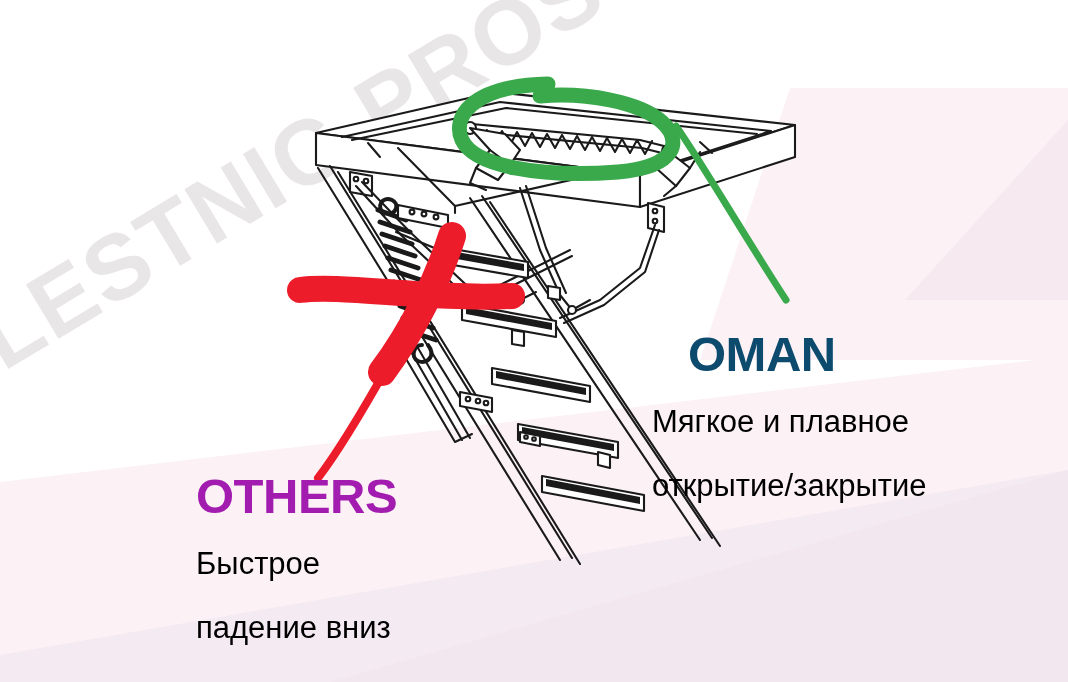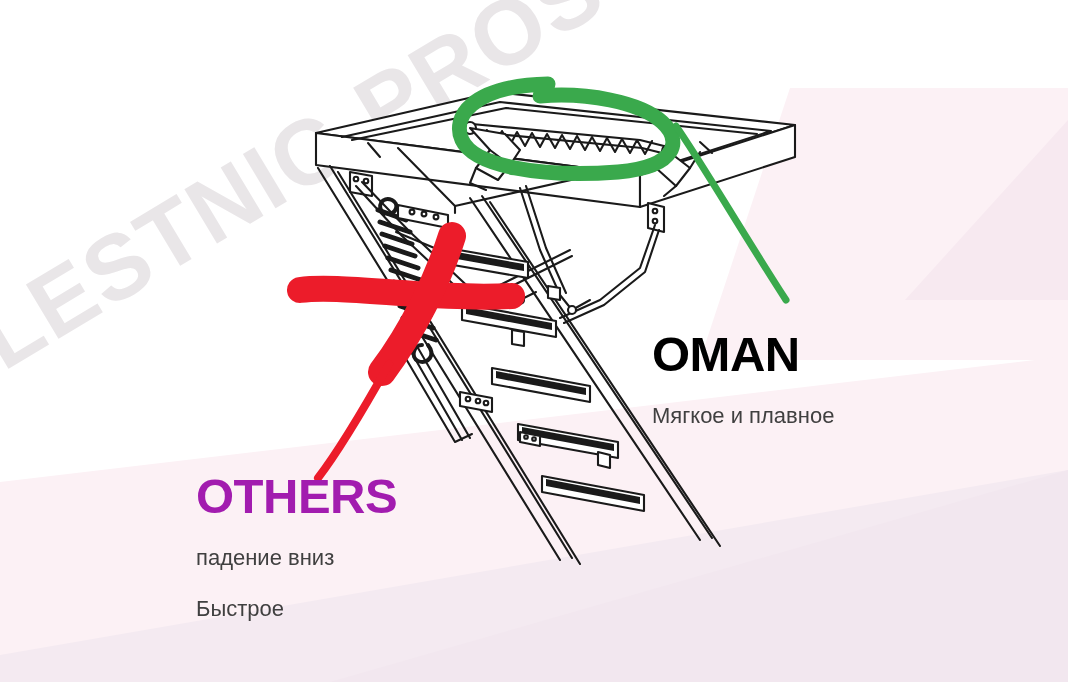--- a/index.html
+++ b/index.html
@@ -30,25 +30,25 @@
   .label-block{position:absolute;}
   #oman-block{left:652px;top:330px;width:330px;}
   #others-block{left:196px;top:472px;width:330px;}
   .big-title{
     font-size:49px;
     font-weight:bold;
     line-height:1.02;
     margin:0 0 6px 0;
     letter-spacing:-0.5px;
   }
-  #oman-title{color:#000000;}
+  #oman-title{color:#0c4a6e;margin-left:36px;}
   #others-title{color:#a21caf;}
   .sub-line{
-    font-size:22px;
-    color:#404040;
+    font-size:31px;
+    color:#000000;
     line-height:1.42;
     white-space:nowrap;
     margin-top:20px;
   }
 </style>
 </head>
 <body>
 
 <div id="stage">
 
@@ -198,21 +198,22 @@
     <g fill="none" stroke="#ec1c2a" stroke-linecap="round">
       <path d="M300,290 C340,284 430,300 512,296" stroke-width="26"></path>
       <path d="M452,236 C438,280 412,332 382,372" stroke-width="28"></path>
       <path d="M389,364 C362,412 338,452 318,478" stroke-width="8"></path>
     </g>
   </svg>
 
   <div class="label-block" id="oman-block">
     <div class="big-title" id="oman-title">OMAN</div>
     <div class="sub-line">Мягкое и плавное</div>
+    <div class="sub-line">открытие/закрытие</div>
   </div>
 
   <div class="label-block" id="others-block">
     <div class="big-title" id="others-title">OTHERS</div>
+    <div class="sub-line">Быстрое</div>
     <div class="sub-line">падение вниз</div>
-    <div class="sub-line">Быстрое</div>
   </div>
 
 </div>
 
 </body></html>

